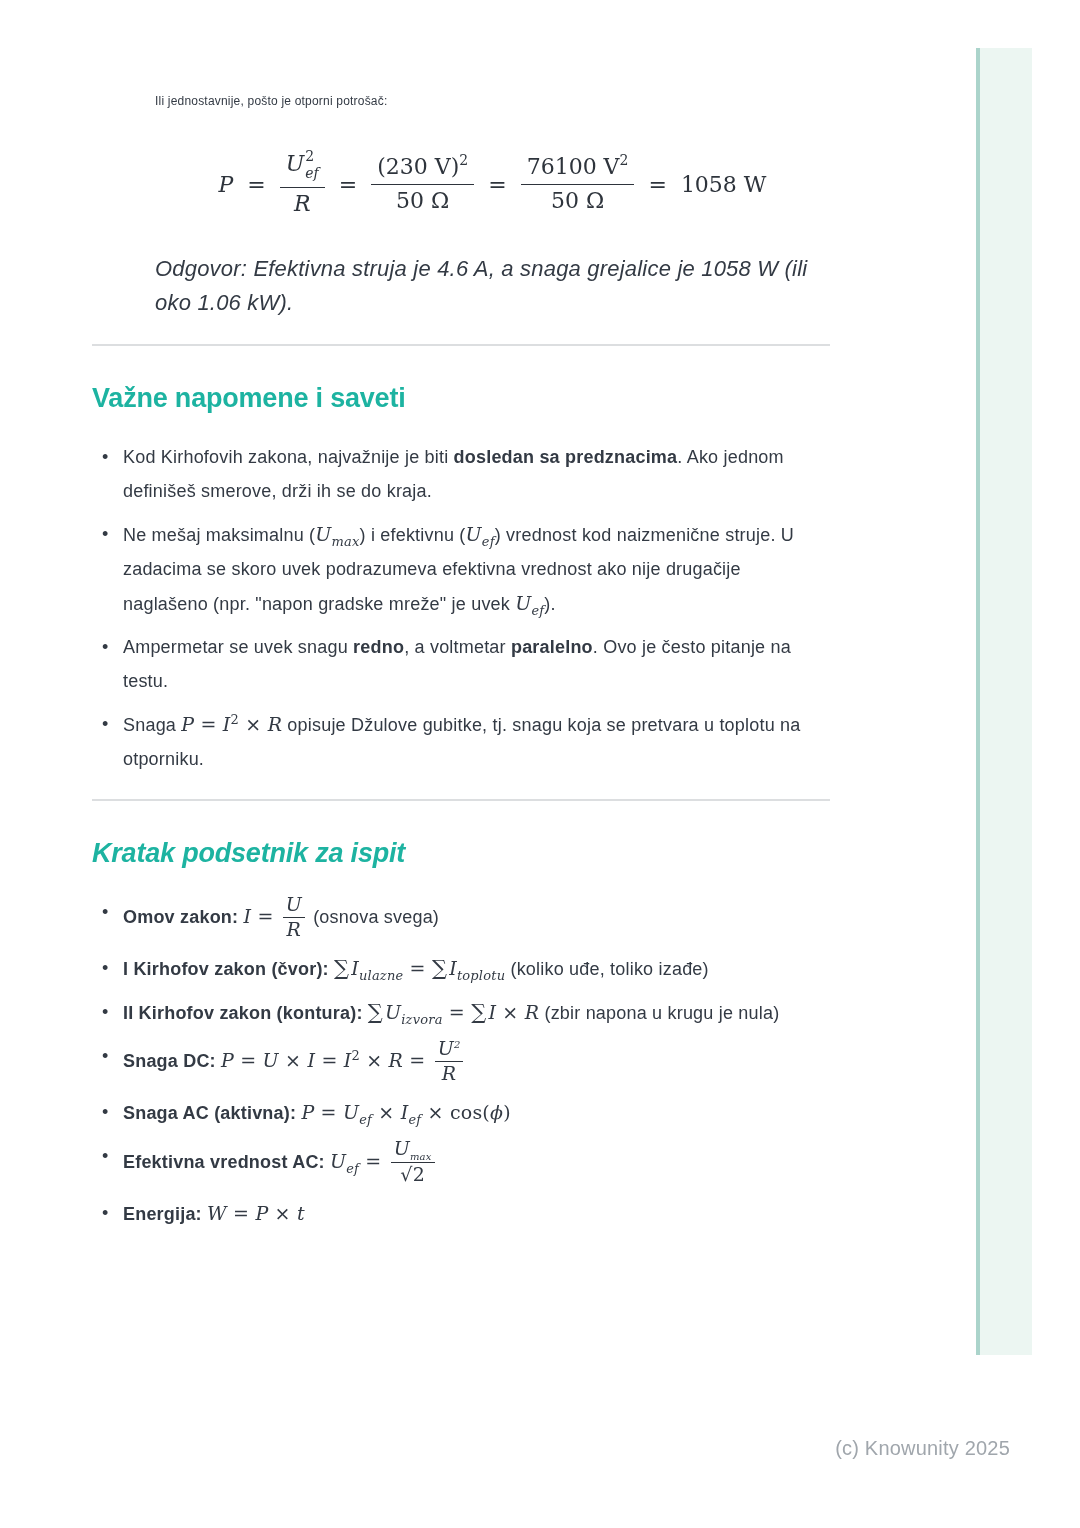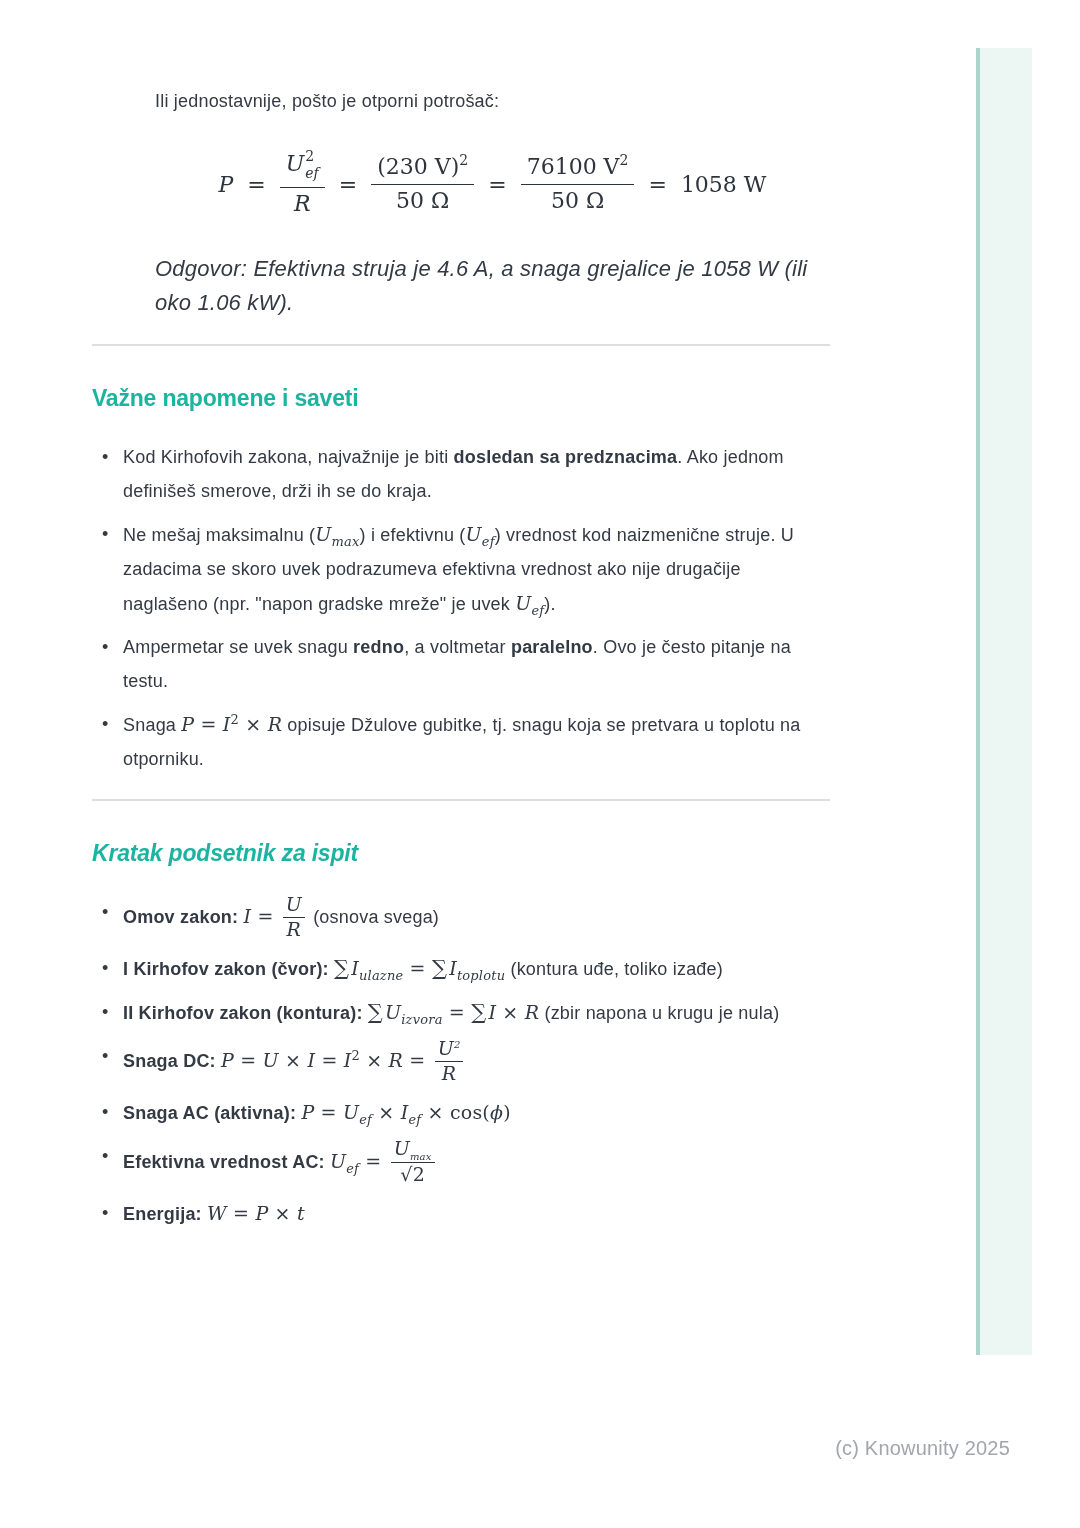--- a/index.html
+++ b/index.html
@@ -7,41 +7,41 @@
     width:1080px;height:1528px;position:relative;background:#ffffff;
     font-family:"Liberation Sans", sans-serif;color:#333a44;overflow:hidden;
   }
   
   .stripe-line{position:absolute;top:48px;left:976px;width:4px;height:1307px;}
   .stripe-panel{position:absolute;top:48px;left:980px;width:52px;height:1307px;}
 
   .content{position:absolute;top:0;left:92px;width:738px;padding-top:84px;}
 
   .intro{margin-left:63px;}
-  .lead{margin:0;font-size:18px;line-height:34px;letter-spacing:.2px;}
+  .lead{margin:0;font-size:12px;line-height:34px;letter-spacing:.2px;}
 
   
   .formula{margin-top:34px;display:flex;align-items:center;justify-content:center;
     font-family:"DejaVu Serif", serif;font-size:22px;color:#2e343c;}
   .mvar{font-family:"DejaVu Serif", serif;font-style:italic;}
   .mrm{font-family:"DejaVu Serif", serif;font-style:normal;}
   .fm{margin:0 7px;}
   .ffrac{display:inline-flex;flex-direction:column;align-items:center;margin:0 7px;}
   .fnum{padding:0 6px 4px;border-bottom:1.6px solid #2e343c;display:inline-flex;align-items:flex-start;line-height:1.1;}
   .fden{padding-top:4px;line-height:1.1;}
   .fsup{font-size:14px;line-height:1;transform:translateY(-2px);}
   .fstack{display:inline-flex;flex-direction:column;align-items:flex-start;font-size:14px;line-height:1;margin-left:1px;transform:translateY(-3px);}
   .fstack .sb{font-style:italic;margin-top:3px;}
 
   .answer{margin:36px 0 0;font-size:22px;line-height:34px;font-style:italic;letter-spacing:.2px;}
 
   .divider{border:none;border-top:2px solid #dcdee0;margin:24px 0 0;}
   .divider.second{margin-top:23px;}
 
-  h2.accent{margin:36px 0 0;font-size:23px;line-height:32px;font-weight:700;letter-spacing:-.2px;}
+  h2.accent{margin:36px 0 0;font-size:27px;line-height:32px;font-weight:700;letter-spacing:-.2px;}
 
   ul.bullets{list-style:none;margin:26px 0 0;padding:0;}
   ul.bullets li{position:relative;padding-left:31px;margin:0 0 9px;font-size:18px;line-height:34px;letter-spacing:.2px;}
   ul.bullets li::before{content:"•";position:absolute;left:10px;top:0;font-size:18px;}
   .bold{font-weight:700;}
   .txt{font-weight:400;}
 
   
   .mtok{font-family:"DejaVu Serif", serif;font-size:19px;}
   li .mvar, li .mrm{font-size:19px;}
@@ -119,21 +119,21 @@
 
   <hr class="divider second">
 
   <section>
     <h2 class="accent" style="color: rgb(29, 179, 161); font-style: italic;">Kratak podsetnik za ispit</h2>
     <ul class="bullets">
         <li><span class="bold">Omov zakon:</span><span class="txt"> </span><span class="mvar">I</span><span class="mrm"> = </span><span class="ifrac">
             <span class="ifn mvar">U</span>
             <span class="ifd mvar">R</span>
           </span><span class="txt"> (osnova svega)</span></li>
-        <li><span class="bold">I Kirhofov zakon (čvor):</span><span class="txt"> </span><span class="msum"><span class="sig">∑</span><span class="mvar">I</span><span class="msb">ulazne</span></span><span class="mrm"> = </span><span class="msum"><span class="sig">∑</span><span class="mvar">I</span><span class="msb">toplotu</span></span><span class="txt"> (kontura uđe, toliko izađe)</span></li>
+        <li><span class="bold">I Kirhofov zakon (čvor):</span><span class="txt"> </span><span class="msum"><span class="sig">∑</span><span class="mvar">I</span><span class="msb">ulazne</span></span><span class="mrm"> = </span><span class="msum"><span class="sig">∑</span><span class="mvar">I</span><span class="msb">toplotu</span></span><span class="txt"> (koliko uđe, toliko izađe)</span></li>
         <li><span class="bold">II Kirhofov zakon (kontura):</span><span class="txt"> </span><span class="msum"><span class="sig">∑</span><span class="mvar">U</span><span class="msb">izvora</span></span><span class="mrm"> = </span><span class="msum"><span class="sig">∑</span><span class="mvar">I</span></span><span class="mrm"> × </span><span class="mvar">R</span><span class="txt"> (zbir napona u krugu je nula)</span></li>
         <li><span class="bold">Snaga DC:</span><span class="txt"> </span><span class="mvar">P</span><span class="mrm"> = </span><span class="mvar">U</span><span class="mrm"> × </span><span class="mvar">I</span><span class="mrm"> = </span><span class="mtok"><span class="mvar">I</span><span class="msp">2</span></span><span class="mrm"> × </span><span class="mvar">R</span><span class="mrm"> = </span><span class="ifrac">
             <span class="ifn mvar">U<sup>2</sup></span>
             <span class="ifd mvar">R</span>
           </span></li>
         <li><span class="bold">Snaga AC (aktivna):</span><span class="txt"> </span><span class="mvar">P</span><span class="mrm"> = </span><span class="mtok"><span class="mvar">U</span><span class="msb">ef</span></span><span class="mrm"> × </span><span class="mtok"><span class="mvar">I</span><span class="msb">ef</span></span><span class="mrm"> × cos(</span><span class="mvar">ϕ</span><span class="mrm">)</span></li>
         <li><span class="bold">Efektivna vrednost AC:</span><span class="txt"> </span><span class="mtok"><span class="mvar">U</span><span class="msb">ef</span></span><span class="mrm"> = </span><span class="ifrac">
             <span class="ifn mvar">U<sub>max</sub></span>
             <span class="ifd mrm">√2</span>
           </span></li>

